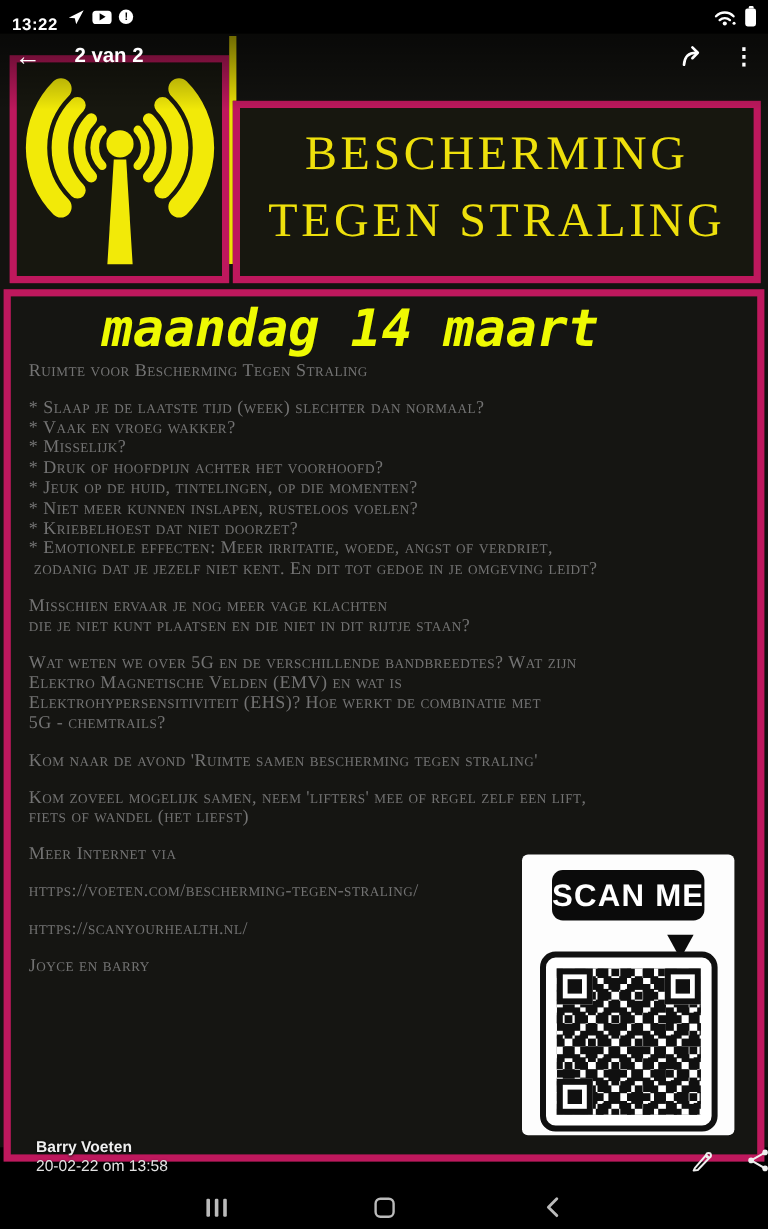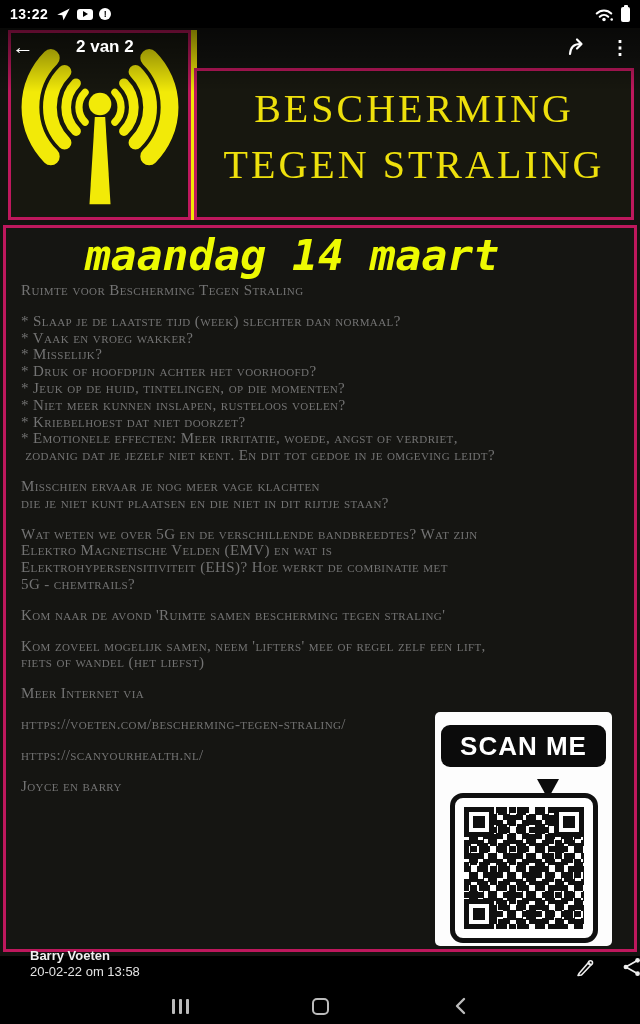--- a/index.html
+++ b/index.html
@@ -2,37 +2,37 @@
 <html><head>
 <meta charset="utf-8">
 <style>
   * { margin:0; padding:0; box-sizing:border-box; }
   html,body { background:#000; }
   .screen { position:relative; width:640px; height:1024px; background:#000; overflow:hidden;
             font-family:"Liberation Sans", sans-serif; }
 
   
   .status-bar { position:absolute; left:0; top:0; width:640px; height:28px; background:#000;
-                display:flex; align-items:center; padding:0 10px; color:#fff; z-index:40; }
+                display:flex; padding:12px 10px; color:#fff; z-index:40; }
   .sb-time { font-size:14px; font-weight:bold; letter-spacing:.5px; margin-right:8px; }
   .sb-left-icons { display:flex; align-items:center; gap:6px; }
   .sb-spacer { flex:1; }
   .sb-right-icons { display:flex; align-items:center; gap:5px; }
   .yt-icon { width:16px; height:11px; background:#fff; border-radius:3px; position:relative; }
   .yt-icon::after { content:""; position:absolute; left:6px; top:2.5px; border-left:5px solid #000;
                     border-top:3px solid transparent; border-bottom:3px solid transparent; }
   .info-icon { width:12px; height:12px; border-radius:50%; background:#fff; color:#000;
                font-size:9px; font-weight:bold; display:flex; align-items:center; justify-content:center; }
   .battery-icon { width:9px; height:15px; background:#fff; border-radius:2px; position:relative; margin-left:2px; }
   .battery-icon::before { content:""; position:absolute; top:-2px; left:2.5px; width:4px; height:2px; background:#fff; border-radius:1px 1px 0 0; }
 
   
   .viewer { position:absolute; left:0; top:28px; width:640px; height:928px; background:#101010; }
   .poster { position:absolute; inset:0; background:#131310; }
-  .panel { position:absolute; background:#17170f; border:3px solid #be185d; }
+  .panel { position:absolute; background:#17170f; border:6px solid #be185d;margin-top:16px; }
   .panel-logo { left:8px; top:2px; width:183px; height:190px; display:flex; align-items:center; justify-content:center; }
   .panel-divider { position:absolute; left:191px; top:2px; width:6px; height:190px; background:#f0e405; }
   .panel-title { left:194px; top:40px; width:440px; height:152px; display:flex; flex-direction:column;
                  align-items:center; justify-content:flex-start; padding-top:10px; }
   .title-line { font-family:"Liberation Serif", serif; font-size:40px; line-height:56px;
                 color:#eee00c; letter-spacing:3px; white-space:nowrap; }
 
   .body-panel { left:3px; top:197px; width:634px; height:727px; background:#151512; }
   .date-heading { margin-top:2px; text-align:center; transform:translateX(-28px);
                   font-family:"DejaVu Sans Mono", monospace; font-weight:bold; font-style:italic;
@@ -41,29 +41,29 @@
   .para { font-family:"Liberation Serif", serif; font-variant:small-caps; font-size:15px;
           line-height:16.8px; letter-spacing:.4px; color:#737373; white-space:pre-line;
           margin-bottom:14px; }
 
   
   .top-scrim { position:absolute; left:0; top:0; width:640px; height:64px;
                background:linear-gradient(to bottom, rgba(0,0,0,.55), rgba(0,0,0,0)); z-index:5; }
   .app-bar { position:absolute; left:0; top:28px; width:640px; height:38px; z-index:30;
              display:flex; align-items:center; color:#fff; }
   .back-btn { width:46px; text-align:center; font-size:22px; line-height:22px; cursor:pointer; }
-  .page-indicator { font-size:17px; font-weight:bold; margin-left:30px;text-align:center; }
+  .page-indicator { font-size:17px; font-weight:bold; margin-left:16px;text-align:center; }
   .ab-spacer { flex:1; }
   .fwd-btn { width:44px; display:flex; justify-content:center; cursor:pointer; }
   .menu-btn { width:40px; text-align:center; font-size:19px; font-weight:bold; cursor:pointer; }
 
   
   .qr-block { position:absolute; left:435px; top:684px; width:177px; height:234px;
               background:#fdfdfd; border-radius:5px; z-index:4; }
-  .scan-bubble { position:relative; margin:13px auto 0; width:165px; height:42px; background:#0b0b0b;
+  .scan-bubble { position:relative; margin:13px auto 0; width:127px; height:42px; background:#0b0b0b;
                  border-radius:9px; display:flex; align-items:center; justify-content:center; }
   .scan-label { color:#fff; font-size:26px; font-weight:bold; letter-spacing:1px; }
   .bubble-tail { position:absolute; left:96px; top:54px; width:0; height:0;
                  border-left:11px solid transparent; border-right:11px solid transparent;
                  border-top:20px solid #0b0b0b; }
   .qr-frame { position:relative; margin:26px auto 0; width:148px; height:150px;
               border:5px solid #101010; border-radius:13px; background:#fff; padding:9px; }
   .qr-pattern { position:relative; width:100%; height:100%; background:#fff;
     background-image:
       conic-gradient(#101010 25%, transparent 0 50%, #101010 0 75%, transparent 0),

